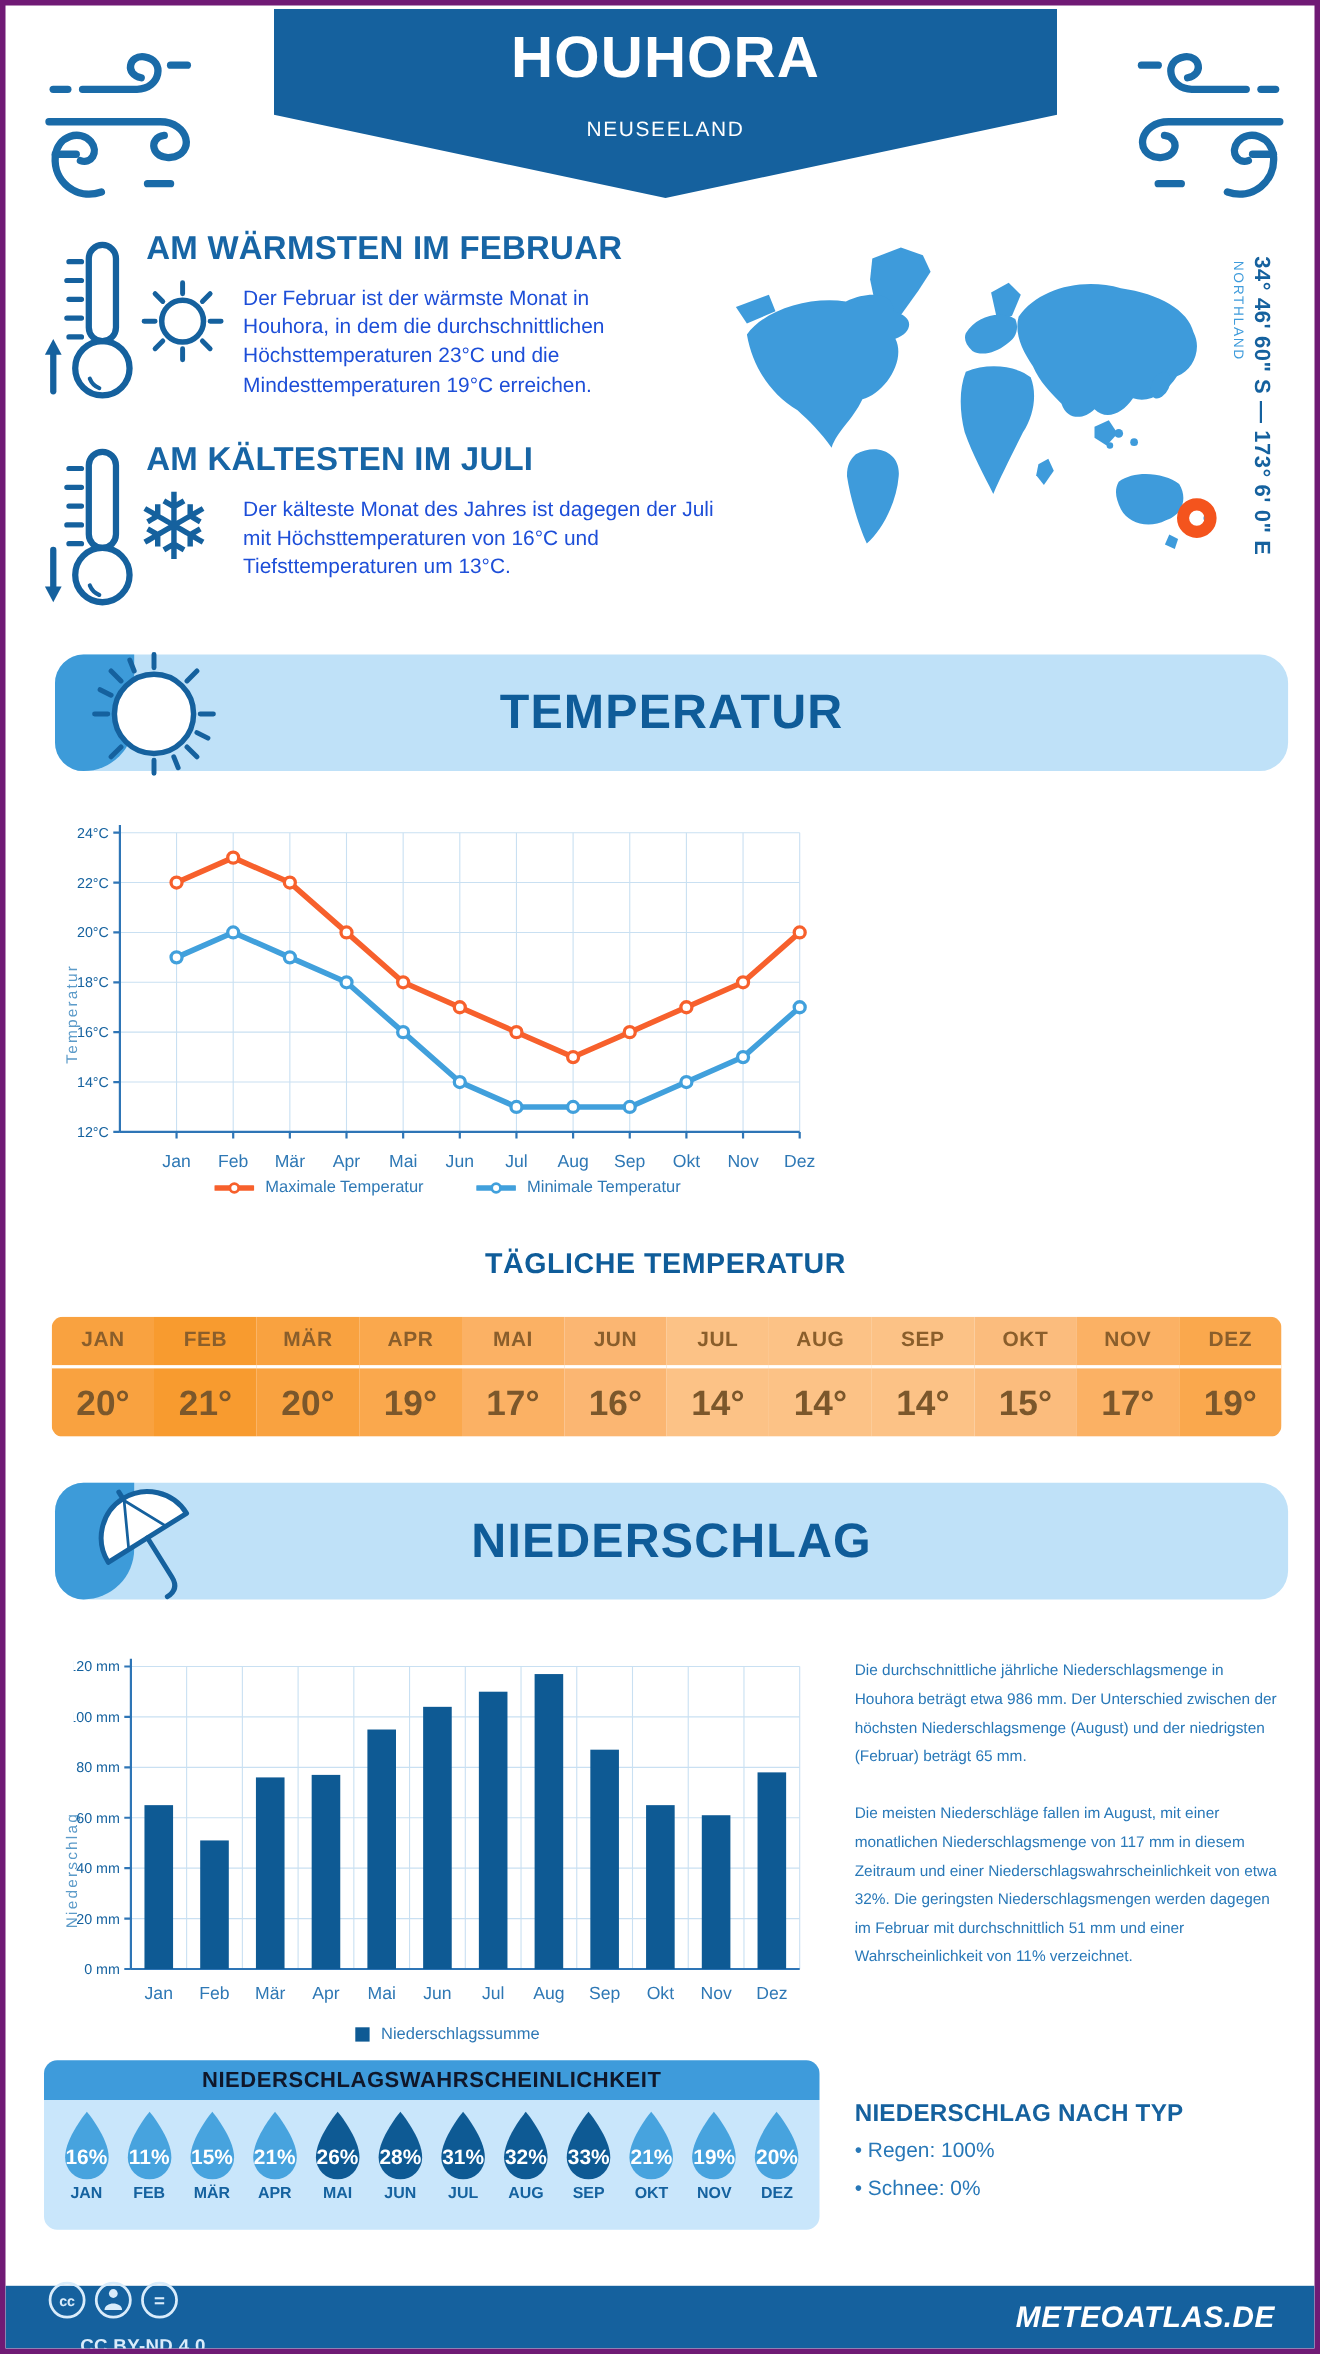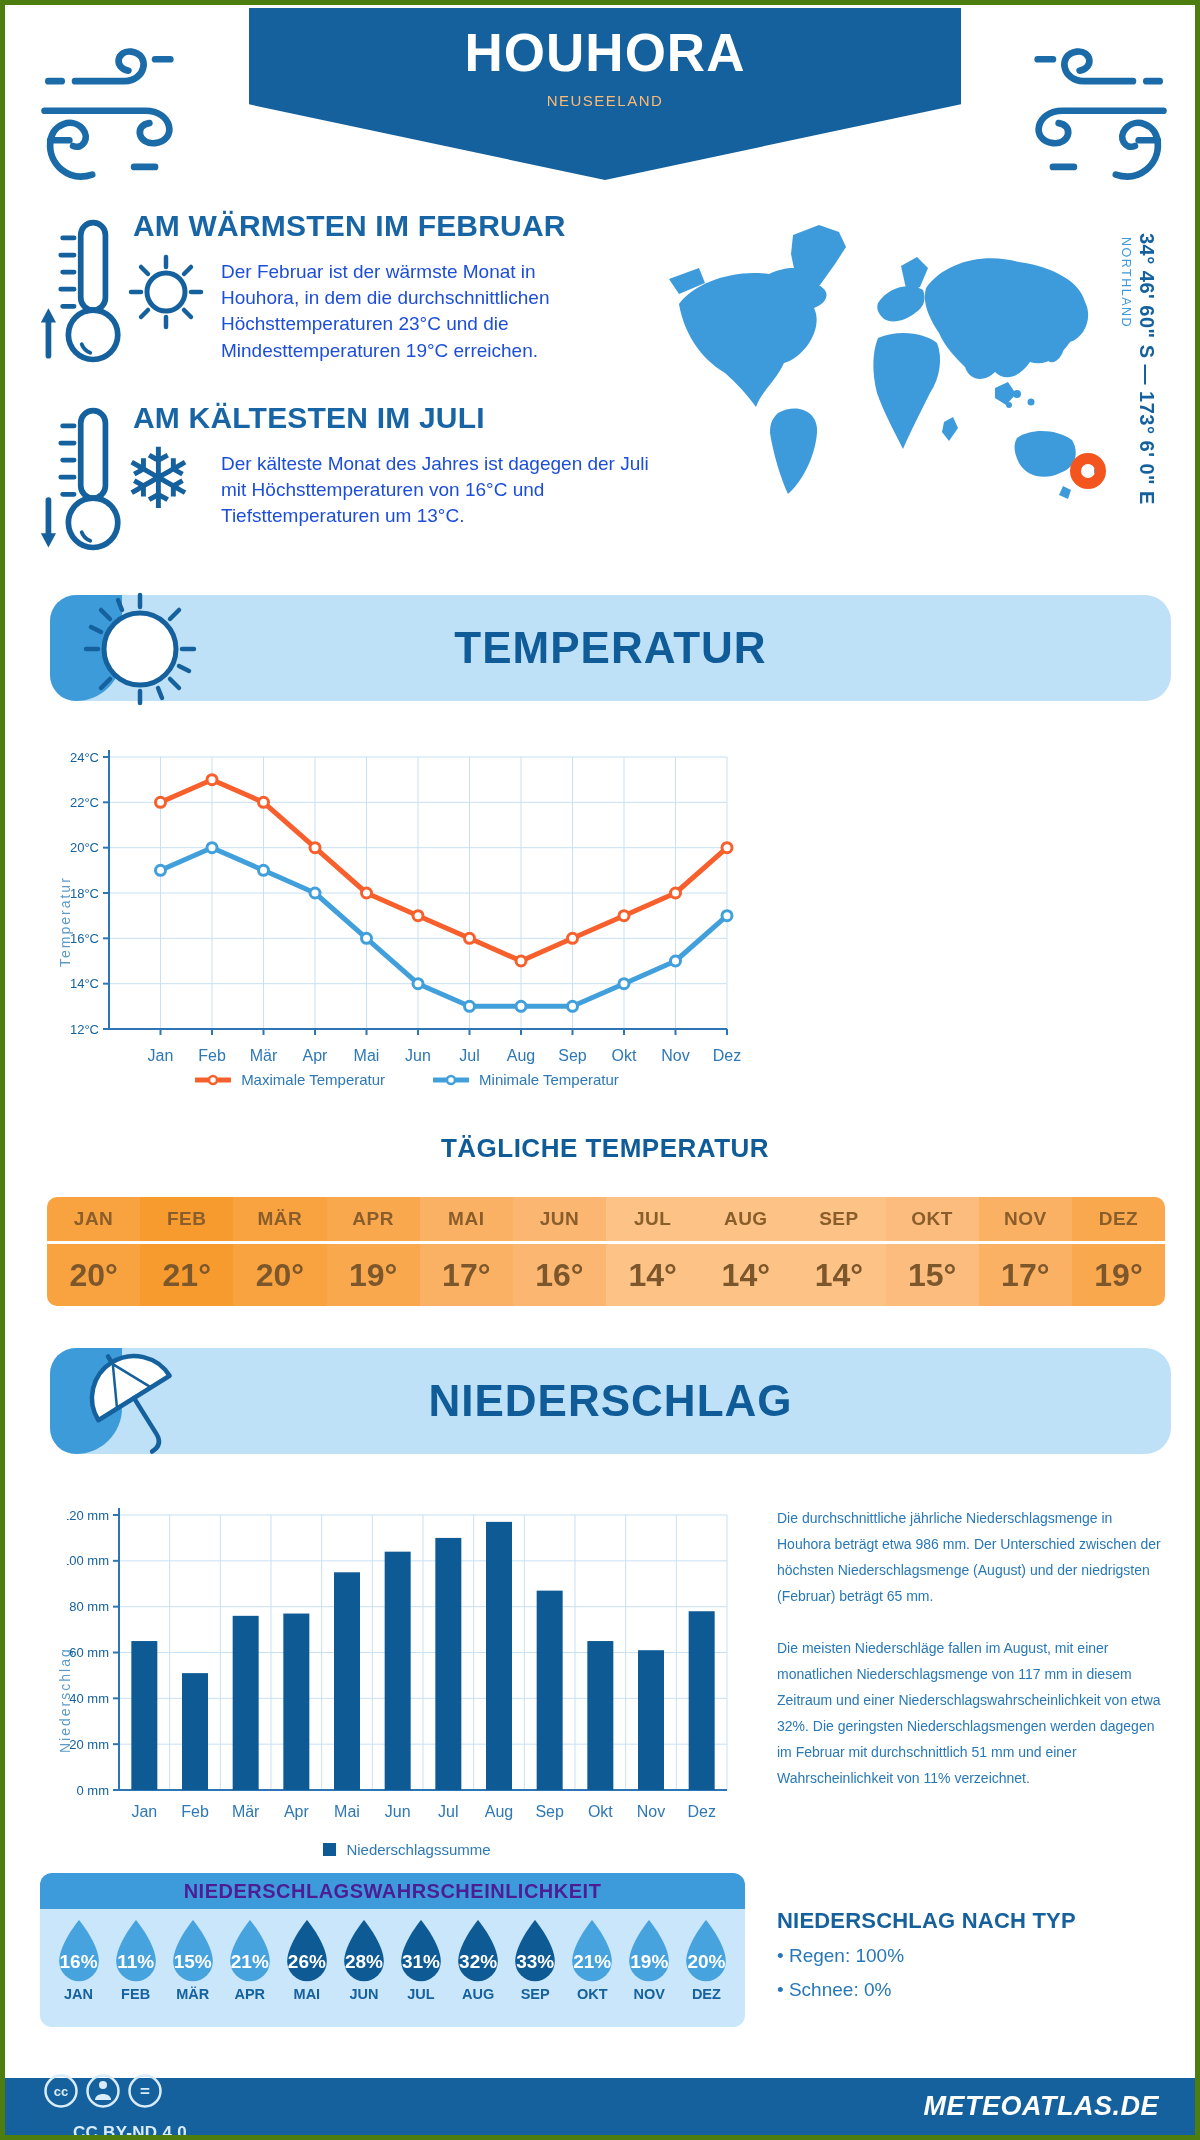--- a/index.html
+++ b/index.html
@@ -1,24 +1,24 @@
 <!DOCTYPE html>
 <html><head>
 <meta charset="utf-8">
 <style>
   html,body{margin:0;padding:0;background:#e8eef3;}
   #page{position:relative;width:1200px;height:2140px;margin:0 auto;background:#ffffff;
-        border:5px solid #4d7c0f;box-sizing:border-box;overflow:hidden;
+        border:5px solid #701a75;box-sizing:border-box;overflow:hidden;
         font-family:"Liberation Sans","DejaVu Sans",sans-serif;}
   .abs{position:absolute;}
   
   #banner{left:244px;top:3px;width:712px;height:172px;background:#15619E;
           clip-path:polygon(0 0,100% 0,100% 56%,50% 100%,0 56%);text-align:center;}
   #title{margin-top:14px;font-size:53px;font-weight:bold;color:#ffffff;letter-spacing:1px;}
-  #subtitle{margin-top:9px;font-size:15px;color:#fdba74;letter-spacing:1.5px;}
+  #subtitle{margin-top:25px;font-size:19px;color:#ffffff;letter-spacing:1.5px;}
   .windsvg{stroke:#1A6BA8;stroke-width:7;fill:none;stroke-linecap:round;}
   
   .hl-heading{font-size:30px;font-weight:bold;color:#1765A5;letter-spacing:0.2px;}
   .hl-text{font-size:19px;line-height:1.38;color:#1d4ed8;}
   .ico-stroke{stroke:#15619E;fill:none;stroke-linecap:round;stroke-linejoin:round;}
   
   #marker{width:36px;height:36px;border:11px solid #F4541D;border-radius:50%;box-sizing:border-box;}
   #geo{writing-mode:vertical-rl;height:300px;}
   #geo .coords{font-size:20px;font-weight:bold;color:#15619E;letter-spacing:0.5px;}
   #geo .region{font-size:12.5px;color:#3E9BDB;letter-spacing:1.5px;margin-top:4px;}
@@ -45,21 +45,21 @@
                display:flex;}
   #daily-table .col{flex:1;display:flex;flex-direction:column;}
   #daily-table .m{height:44px;display:flex;align-items:center;justify-content:center;
                   font-size:19px;font-weight:bold;color:#8A5E2B;letter-spacing:0.5px;}
   #daily-table .v{height:62px;border-top:3px solid #ffffff;display:flex;align-items:center;
                   justify-content:center;font-size:32px;font-weight:bold;color:#7B572B;}
   
   #prob-panel{left:35px;top:1868px;width:705px;height:154px;}
   #prob-header{height:36px;background:#3E9BDB;border-radius:12px 12px 0 0;display:flex;
                align-items:center;justify-content:center;font-size:20px;font-weight:bold;
-               color:#4c1d95;letter-spacing:0.5px;}
+               color:#0f172a;letter-spacing:0.5px;}
   #prob-body{height:118px;background:#C9E6FB;border-radius:0 0 12px 12px;display:flex;
              padding:0 10px;box-sizing:border-box;}
   .drop-col{flex:1;position:relative;display:flex;flex-direction:column;align-items:center;padding-top:9px;}
   .drop-col .pct{position:absolute;top:42px;width:100%;text-align:center;font-size:19px;
                  font-weight:bold;color:#ffffff;}
   .drop-col .mon{margin-top:2px;font-size:14.5px;font-weight:bold;color:#15629F;}
   
   #footer{left:0;bottom:0;width:1190px;height:57px;background:#15619E;display:flex;
           align-items:center;justify-content:space-between;padding:0 36px;box-sizing:border-box;}
   #cc-group{display:flex;align-items:flex-end;gap:12px;flex-direction:column;}

